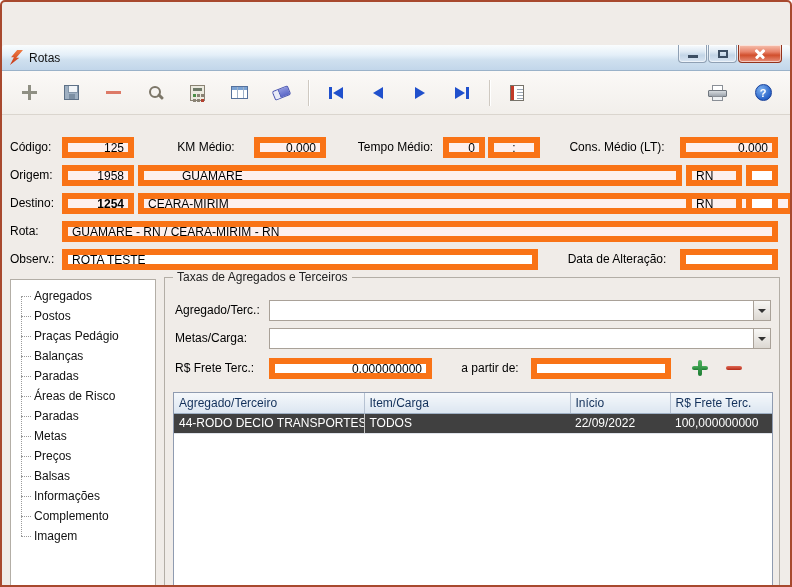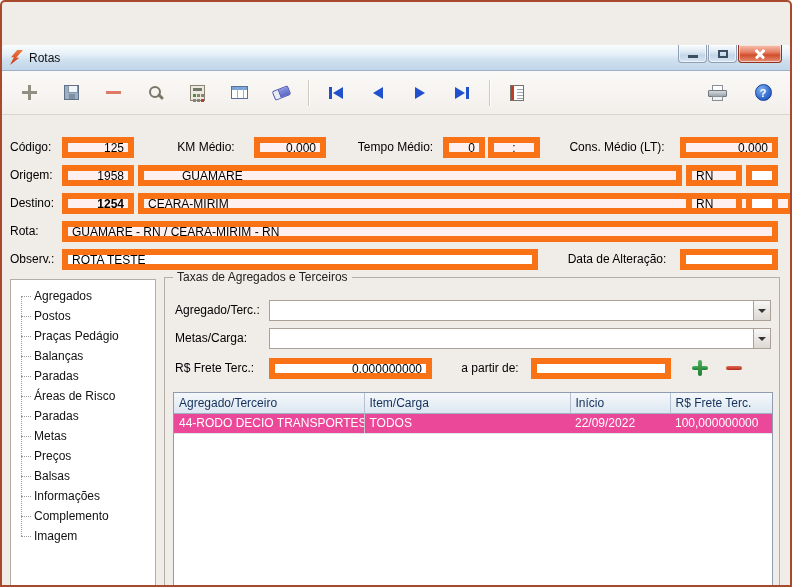--- a/index.html
+++ b/index.html
@@ -99,21 +99,21 @@
   .ap::before{content:"";position:absolute;top:6px;left:0;width:16px;height:4px;background:linear-gradient(#4db05e,#1e7d33);border-radius:2px;}
   .ap::after{content:"";position:absolute;left:6px;top:0;width:4px;height:16px;background:linear-gradient(#4db05e,#1e7d33);border-radius:2px;}
   .am::before{content:"";position:absolute;top:6px;left:0;width:16px;height:4px;background:linear-gradient(#e06a55,#b62a18);border-radius:2px;}
   
   .gridwrap{position:absolute;left:8px;top:114px;width:600px;height:218px;border:1px solid #8f9bb0;background:#fff;overflow:hidden;}
   table.grid{border-collapse:collapse;table-layout:fixed;width:100%;font-size:12px;}
   .grid th{height:20px;padding:0 5px;text-align:left;font-weight:normal;color:#12305a;
     background:linear-gradient(#f5f8fb,#dce6f1);border-right:1px solid #b6c2d2;border-bottom:1px solid #9fb0c4;
     white-space:nowrap;overflow:hidden;}
   .grid td{height:20px;padding:0 5px;white-space:nowrap;overflow:hidden;border-bottom:1px solid #dfe3ea;}
-  .grid tr.sel td{background:#ec4899;color:#fff;}
+  .grid tr.sel td{background:#404040;color:#fff;}
   .grid td.focus{background:#fff;color:#000;border-right:1px solid #c6c6c6;}
   .grid td.num{}
 </style>
 </head>
 <body>
 
 <div class="window">
 
   <div class="titlebar">
     <span class="app-icon"></span>

